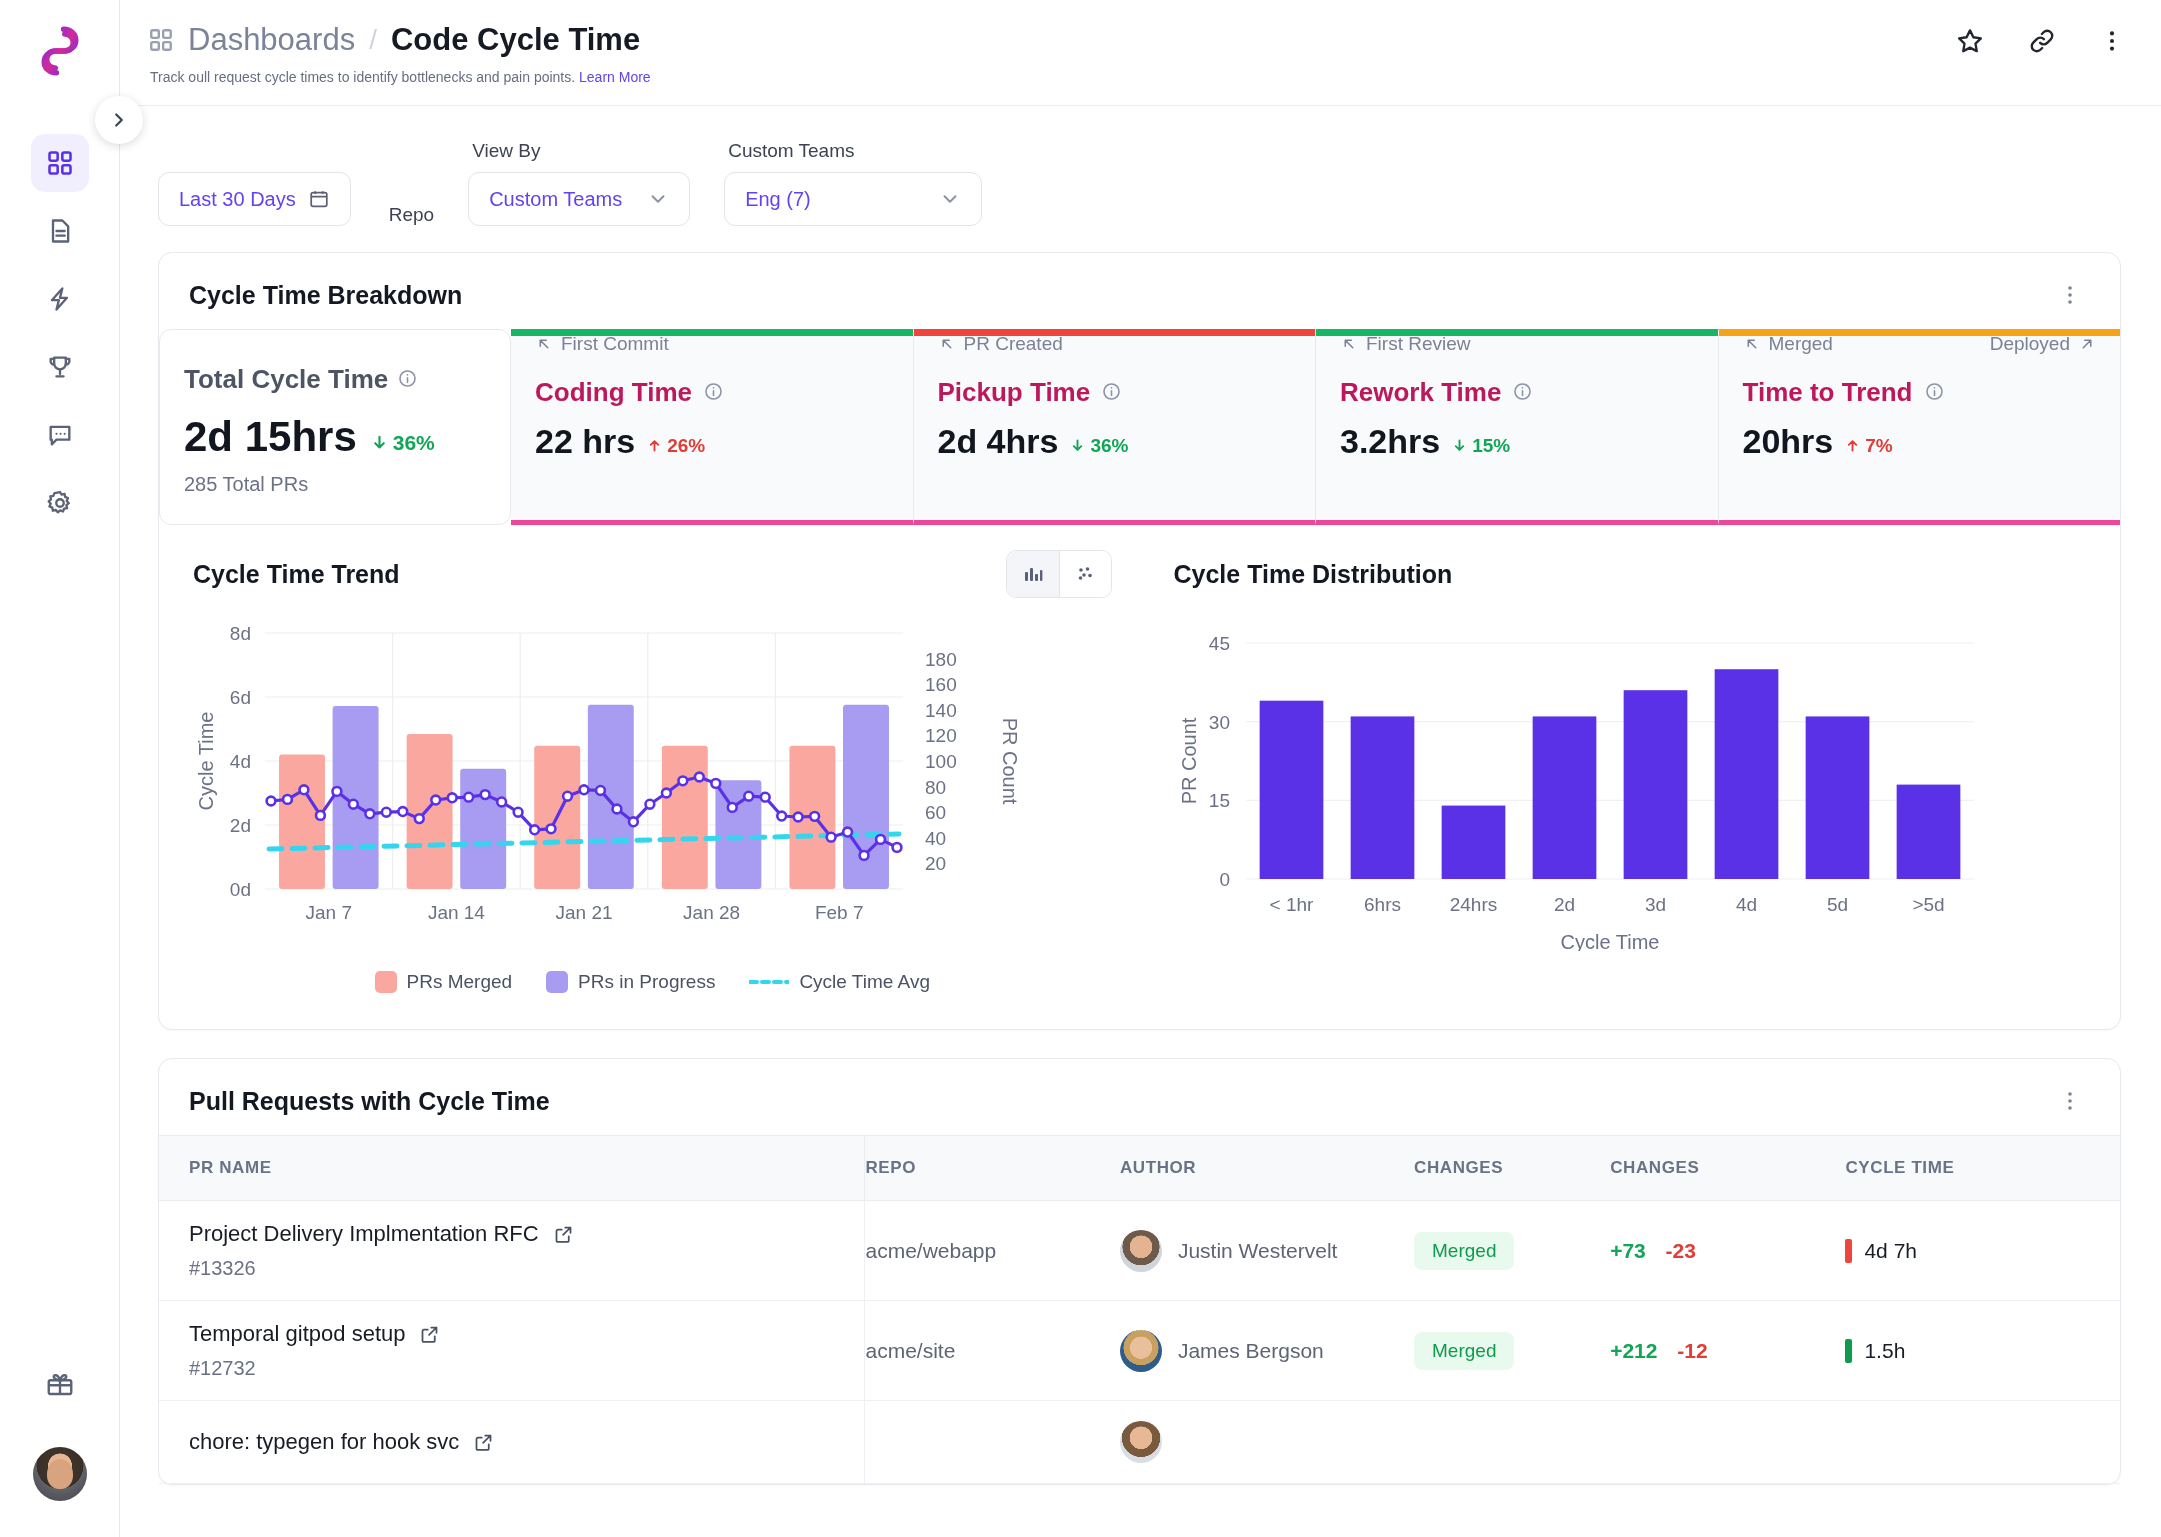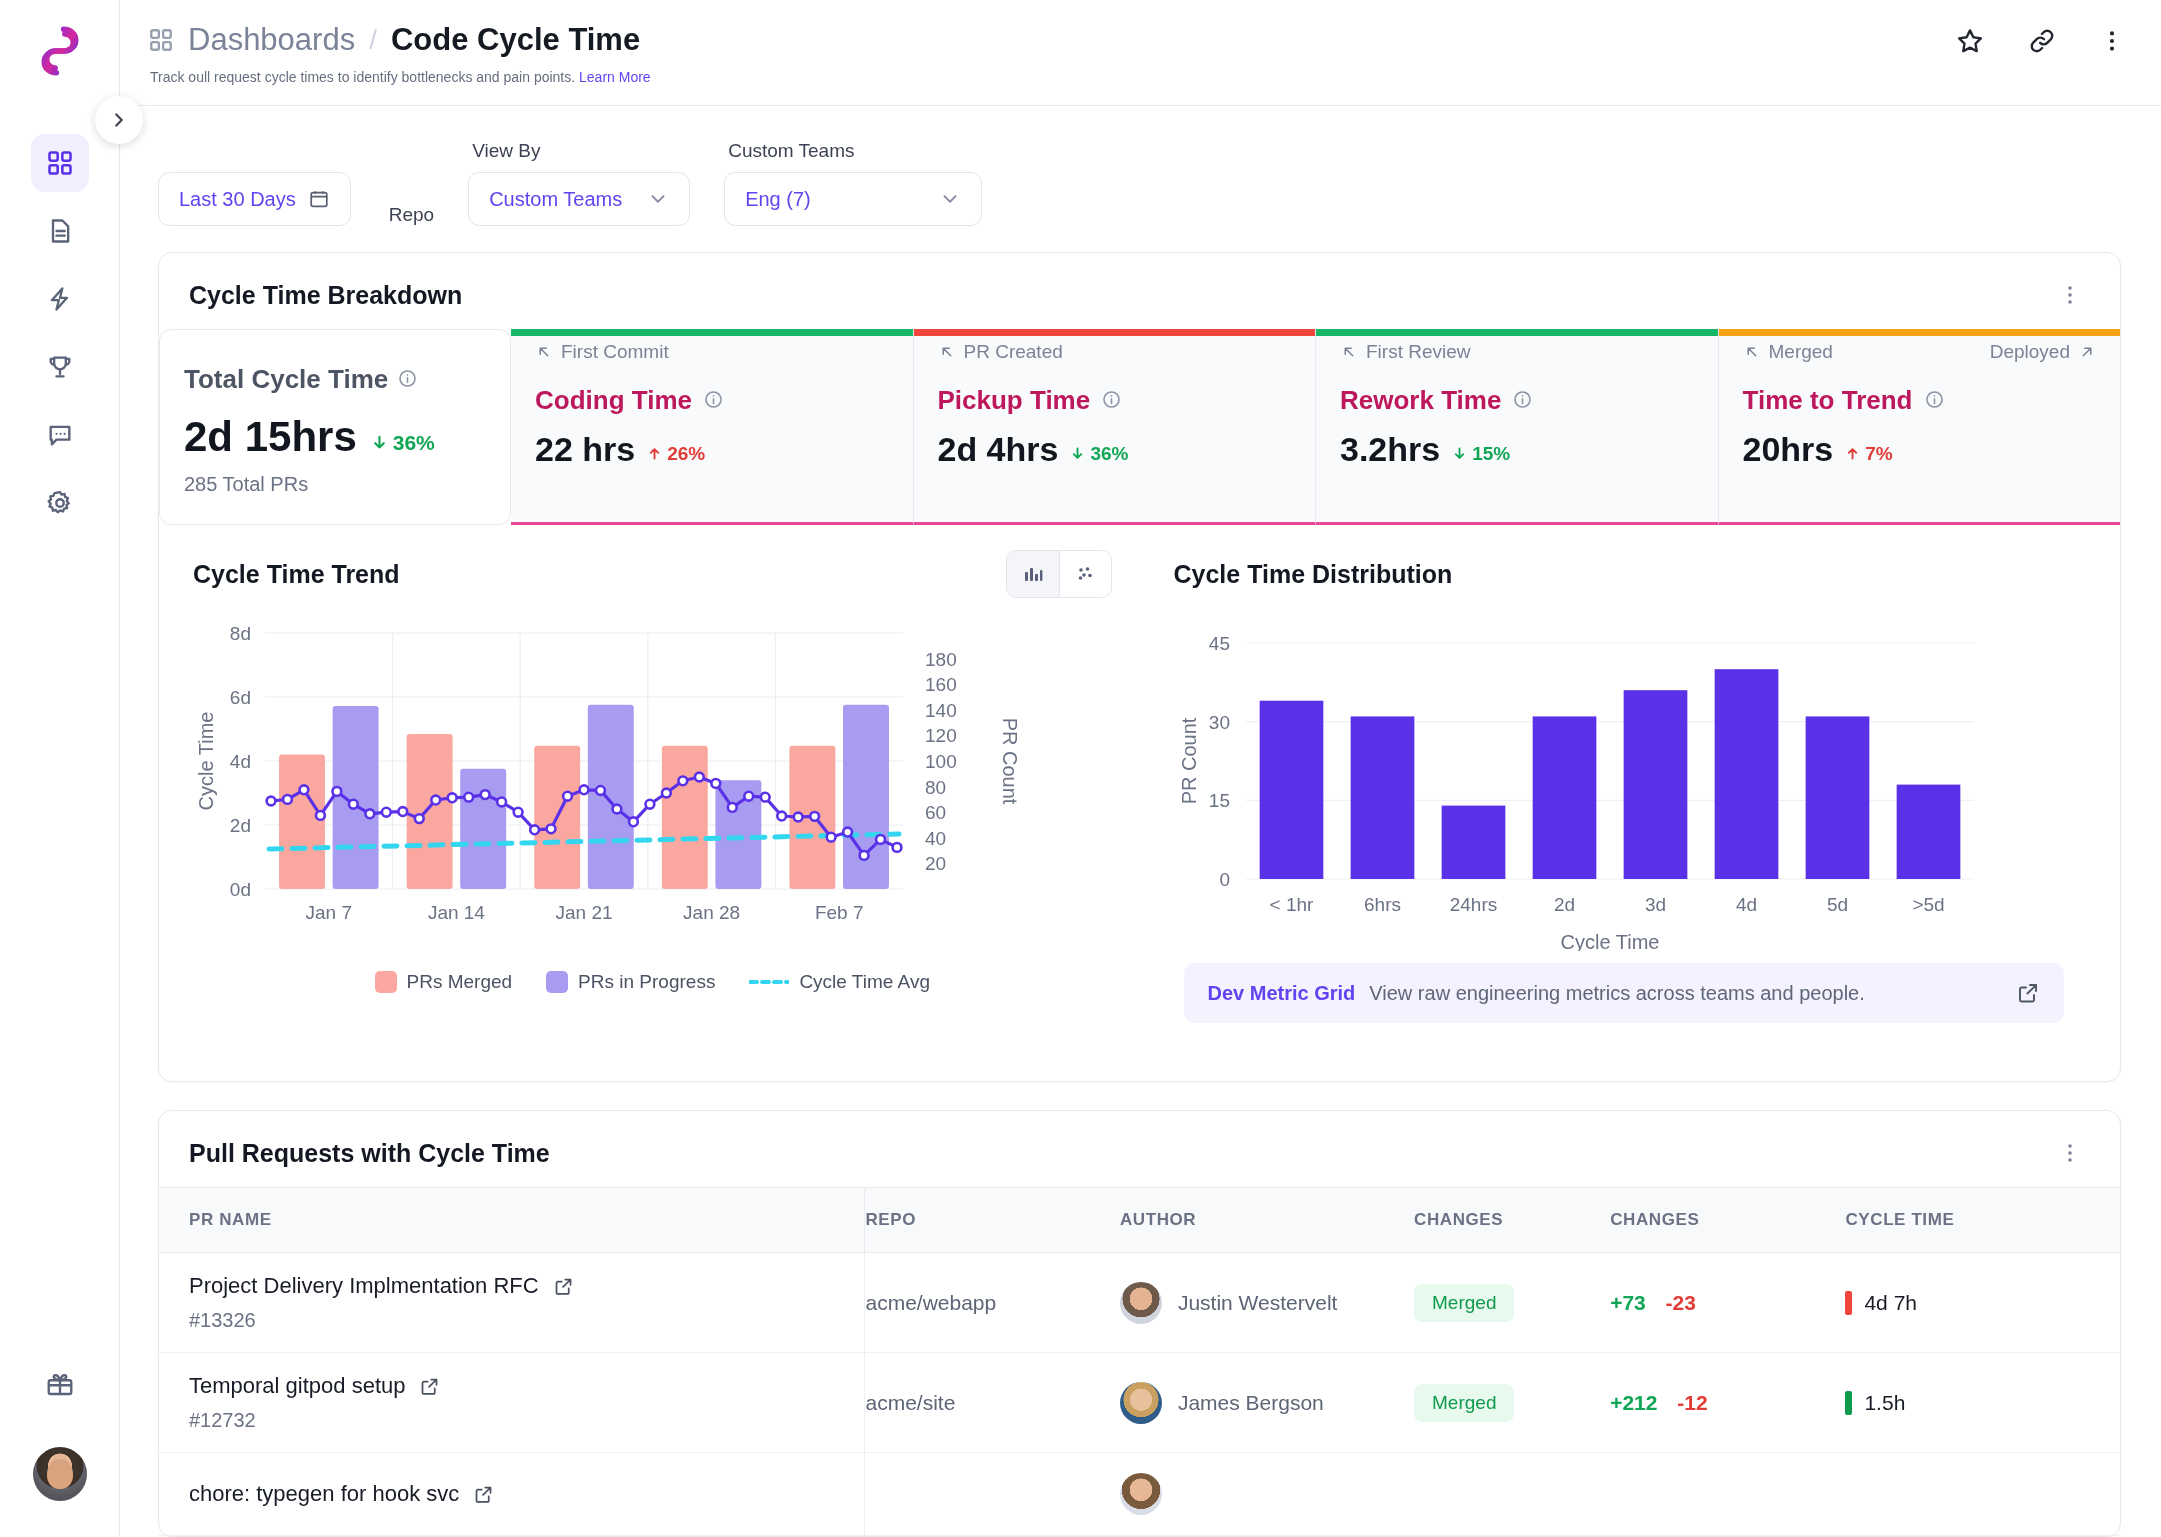--- a/index.html
+++ b/index.html
@@ -102,22 +102,22 @@
   .total-label { font-size: 26px; color: #4d5464; font-weight: 700; display: flex; align-items: center; gap: 10px; }
   .big-val { margin-top: 18px; font-size: 42px; font-weight: 700; color: #12161f; display: flex; align-items: baseline; gap: 14px; }
   .delta { font-size: 21px; font-weight: 700; display: inline-flex; align-items: center; gap: 5px; }
   .delta.down { color: #11a656; }
   .delta.up { color: #e23c36; }
   .total-sub { margin-top: 12px; font-size: 20px; color: #6b7285; }
 
   .stages { display: flex; flex: 1 1 auto; min-width: 0; }
   .stage {
     flex: 1 1 0; min-width: 0; background: #f9fafb;
-    border-right: 1px solid #e8e9ee; border-bottom: 3px solid #ec4899;
-    padding: 12px 24px 24px 24px; position: relative;
+    border-right: 1px solid #e8e9ee; border-bottom: 5px solid #ec4899;
+    padding: 4px 24px 24px 24px; position: relative;
   }
   .stage:last-child { border-right: none; }
   .stage .topline { position: absolute; left: 0; right: 0; top: 0; height: 7px; }
   .stage-head { display: flex; align-items: center; justify-content: space-between; font-size: 19px; color: #7b8295; }
   .stage-head .ev { display: flex; align-items: center; gap: 8px; }
   .stage-name { margin-top: 22px; font-size: 26px; font-weight: 700; color: #be185d; display: flex; align-items: center; gap: 12px; }
   .stage-val { margin-top: 14px; font-size: 34px; font-weight: 700; color: #12161f; display: flex; align-items: baseline; gap: 12px; }
   .stage-val .delta { font-size: 19px; }
   .info-i { width: 19px; height: 19px; flex: 0 0 19px; }
 
@@ -662,30 +662,20 @@
                   <text x="572.5" y="290" text-anchor="middle" fill="#6b7285" font-size="19" font-family="Liberation Sans, sans-serif">4d</text>
                   <rect x="631.65" y="95.42222222222222" width="63.699999999999996" height="162.57777777777778" fill="#5b31e8"></rect>
                   <text x="663.5" y="290" text-anchor="middle" fill="#6b7285" font-size="19" font-family="Liberation Sans, sans-serif">5d</text>
                   <rect x="722.65" y="163.6" width="63.699999999999996" height="94.4" fill="#5b31e8"></rect>
                   <text x="754.5" y="290" text-anchor="middle" fill="#6b7285" font-size="19" font-family="Liberation Sans, sans-serif">&gt;5d</text>
                   <text x="436" y="328" text-anchor="middle" fill="#6b7285" font-size="20" font-family="Liberation Sans, sans-serif">Cycle Time</text>
                   <text x="0" y="0" fill="#6b7285" font-size="20" font-family="Liberation Sans, sans-serif" text-anchor="middle" transform="translate(22,140) rotate(-90)">PR Count</text>
                 </svg>
             </div>
 
-            <div class="metric-banner">
-              <b>Dev Metric Grid</b>
-              <span>View raw engineering metrics across teams and people.</span>
-              <span class="ext">
-                <svg width="24" height="24" viewBox="0 0 24 24" fill="none" stroke="currentColor" stroke-width="1.9" stroke-linecap="round" stroke-linejoin="round">
-                    <path d="M14 4h6v6M20 4l-8.5 8.5"></path>
-                    <path d="M18 14v5a1.5 1.5 0 0 1-1.5 1.5h-11A1.5 1.5 0 0 1 4 19V8a1.5 1.5 0 0 1 1.5-1.5H10"></path>
-                  </svg>
-              </span>
-            </div>
           </div>
 
         </div>
       </div>
 
       <div class="card table-card">
         <div class="card-head">
           <div class="card-title">Pull Requests with Cycle Time</div>
           <div class="kebab">
             <svg width="24" height="24" viewBox="0 0 24 24" fill="currentColor">

